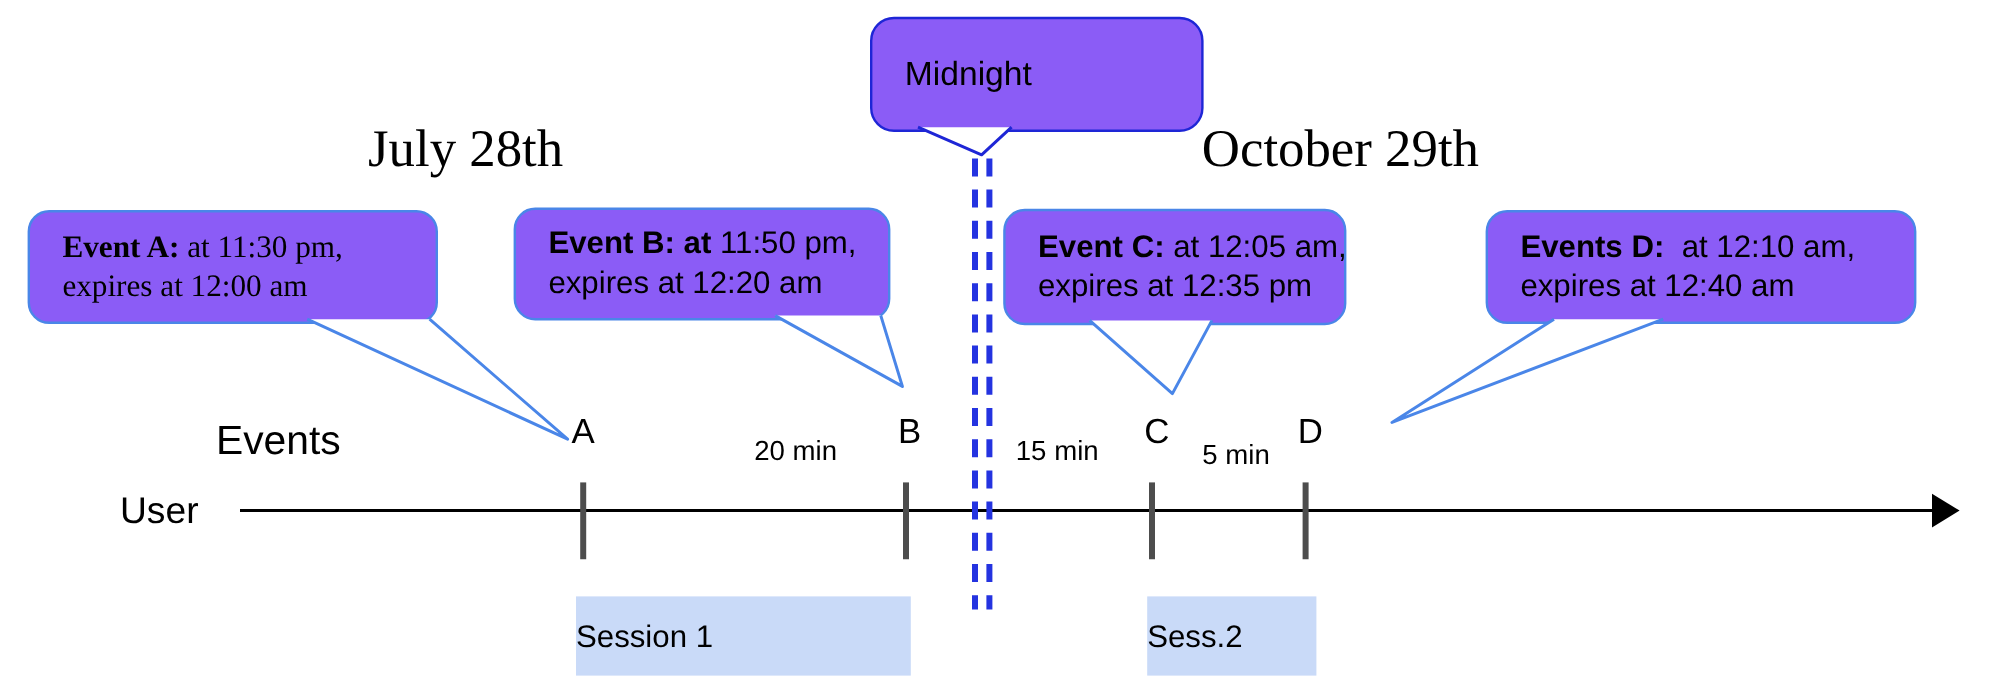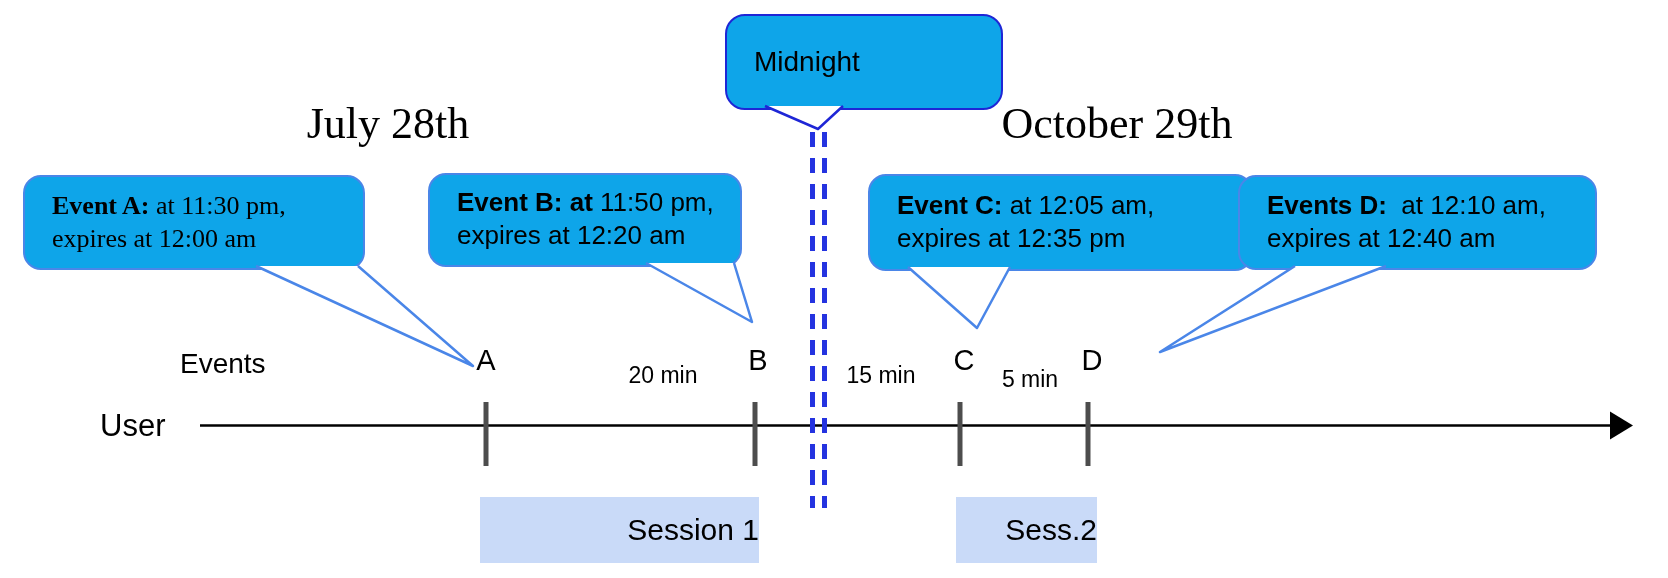--- a/index.html
+++ b/index.html
@@ -11,21 +11,21 @@
     font-family: "Liberation Sans", sans-serif;
     color: #000;
     overflow: hidden;
   }
   .layer { position: absolute; left: 0; top: 0; width: 1668px; height: 578px; }
   .z1 { z-index: 1; } .z2 { z-index: 2; } .z3 { z-index: 3; } .z4 { z-index: 4; }
 
   
   .bubble {
     position: absolute;
-    background: #0ea5e9;
+    background: #8b5cf6;
     border: 2.5px solid var(--accent_blue);
     border-radius: 18px;
     box-sizing: border-box;
     display: flex;
     flex-direction: column;
     justify-content: center;
     padding: 0 8px 2px 27px;
     font-size: 26px;
     line-height: 33px;
   }
@@ -38,30 +38,30 @@
     padding-left: 27px;
   }
 
   
   .lbl { position: absolute; white-space: pre; }
   .ctr { transform: translateX(-50%); }
   .date-title { font-size: 44px; font-family: Liberation Serif, serif; }
   .tick-letter { font-size: 29px; }
   .gap-label { font-size: 23px; }
   .user-label { font-size: 31px; }
-  .events-label { font-size: 28px; }
+  .events-label { font-size: 34px; }
 
   
   .session-box {
     position: absolute;
     background: var(--session_fill);
     display: flex;
     align-items: center;
-    justify-content: flex-end;
-    font-size: 30px;
+    justify-content: flex-start;
+    font-size: 26px;
   }
 
   
   .timeline-line { stroke: var(--line_color); stroke-width: 2.5; }
   .timeline-head { fill: var(--line_color); }
   .tick { stroke: var(--tick_color); stroke-width: 5; }
   .dash { stroke: var(--dash_blue); stroke-width: 5; stroke-dasharray: 15 11; }
   .tail { fill: #ffffff; stroke: var(--accent_blue); stroke-width: 2.5; stroke-linejoin: round; }
   .tail-midnight { fill: #ffffff; stroke: var(--midnight_blue); stroke-width: 2.5; stroke-linejoin: round; }
 </style>
@@ -91,21 +91,21 @@
   <div class="bubble z2" style="left:23px; top:175px; width:342px; height:95px;font-family:Liberation Serif, serif;">
     <div class="bubble-line"><span class="b">Event A:</span><span> at 11:30 pm,</span></div>
     <div class="bubble-line">expires at 12:00 am</div>
   </div>
 
   <div class="bubble z2" style="left:428px; top:173px; width:314px; height:94px;">
     <div class="bubble-line"><span class="b">Event B: at</span><span> 11:50 pm,</span></div>
     <div class="bubble-line">expires at 12:20 am</div>
   </div>
 
-  <div class="bubble z2" style="left:868px; top:174px; width:385px; height:97px;">
+  <div class="bubble z2" style="left:836px; top:174px; width:286px; height:97px;">
     <div class="bubble-line"><span class="b">Event C:</span><span> at 12:05 am,</span></div>
     <div class="bubble-line">expires at 12:35 pm</div>
   </div>
 
   <div class="bubble z2" style="left:1238px; top:175px; width:359px; height:95px;">
     <div class="bubble-line"><span class="b">Events D:</span><span>  at 12:10 am,</span></div>
     <div class="bubble-line">expires at 12:40 am</div>
   </div>
 
   <div class="bubble midnight-bubble z2" style="left:725px; top:14px; width:278px; height:96px;">

